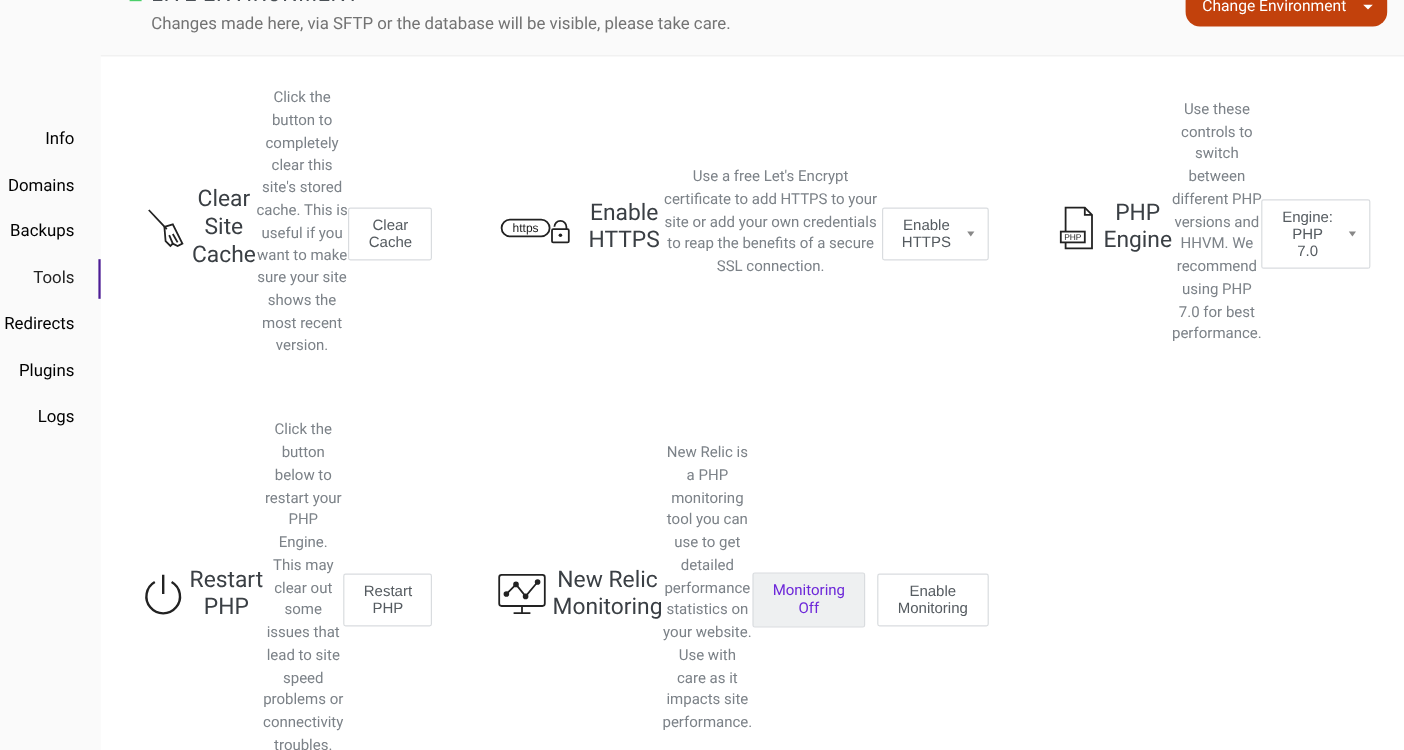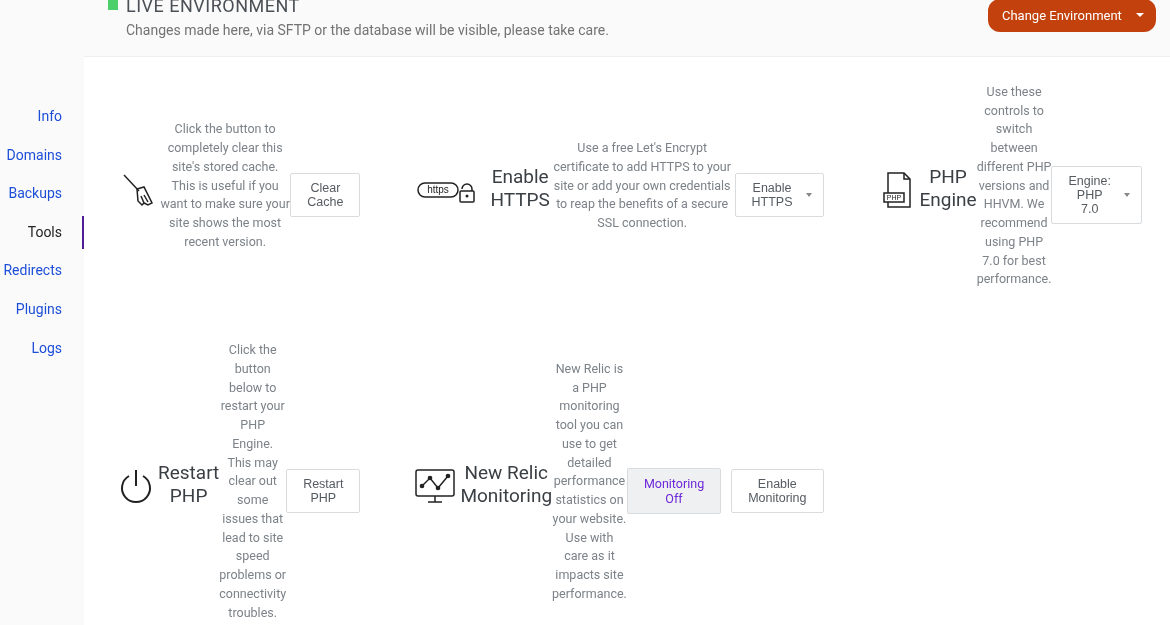--- a/index.html
+++ b/index.html
@@ -17,21 +17,21 @@
   }
   .sidebar {
     width: 84px;
     flex-shrink: 0;
     padding-top: 100px;
     text-align: right;
   }
   .sidebar-item {
     padding: 7px 20px 7px 0;
     font-size: 14px;
-    color: #1d4ed8;
+    color: #000000;
     cursor: pointer;
     line-height: 1.4;
     margin-bottom: 5px;
     border-right: 2px solid transparent;
   }
   .sidebar-item.active {
     color: #222;
     border-right: 2px solid #4c1d95;
   }
   .main {
@@ -201,20 +201,21 @@
 
         <div class="tool-card">
           <div class="tool-icon">
             <svg width="46" height="46" viewBox="0 0 46 46">
               <line x1="10" y1="8" x2="25" y2="24"></line>
               <path d="M23 22 L30 20 L38 36 L34 38 L30 36 L28 38 L24 34 Z"></path>
               <line x1="30" y1="28" x2="34" y2="35"></line>
               <line x1="27" y1="29" x2="30" y2="36"></line>
             </svg>
           </div>
+          <h2 class="tool-title">Clear Site Cache</h2>
           <p class="tool-desc">Click the button to completely clear this site's stored cache. This is useful if you want to make sure your site shows the most recent version.</p>
           <div class="tool-actions">
             <button class="btn">Clear Cache</button>
           </div>
         </div>
 
         <div class="tool-card">
           <div class="tool-icon">
             <svg width="80" height="46" viewBox="0 0 80 46">
               <rect x="8" y="16" width="40" height="14" rx="7"></rect>

